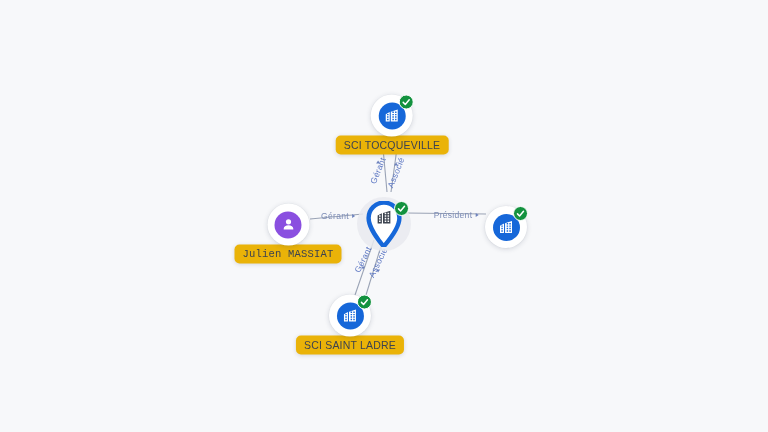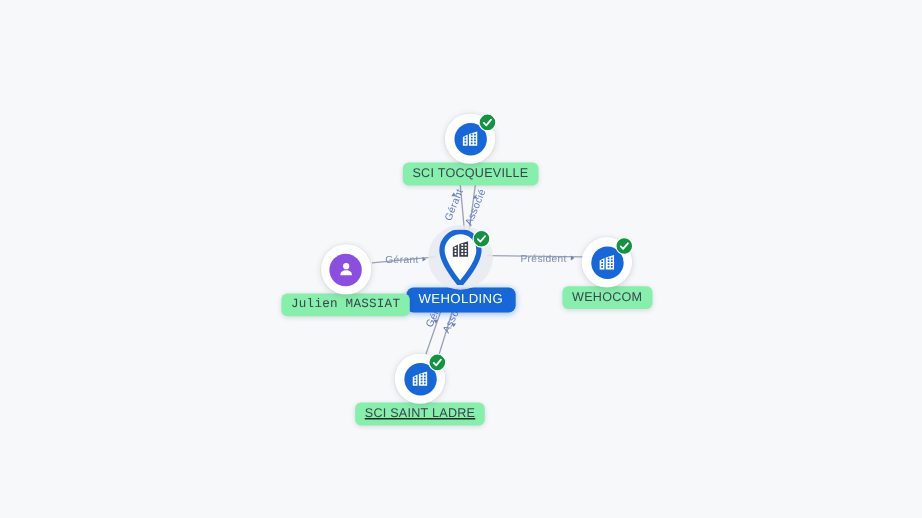--- a/index.html
+++ b/index.html
@@ -108,21 +108,21 @@
     align-items: center;
     justify-content: center;
     box-sizing: border-box;
   }
   .verified.pin-pos { right: -1px; top: 2px; }
   .verified svg { display: block; }
 
   
   .node-label {
     margin-top: -2px;
-    background: #86efac;
+    background: #eab308;
     border-radius: 5px;
     padding: 3px 8px 4px 8px;
     font-size: 10.5px;
     color: #3c4250;
     letter-spacing: .2px;
     white-space: nowrap;
     box-shadow: 0 1px 4px rgba(30,40,70,0.16);
   }
   .node-label.primary {
     background: #1667d9;
@@ -259,21 +259,20 @@
             <path d="M3 21V10l6-3.2V21H3zm7.6 0V6.2L21 3v18h-10.4zM5 19h2.2v-2.2H5V19zm0-3.6h2.2v-2.2H5v2.2zm0-3.6h2.2V9.6H5v2.2zM13 19h2.2v-2.2H13V19zm0-3.6h2.2v-2.2H13v2.2zm0-3.6h2.2V9.6H13v2.2zm0-3.6h2.2V6H13v2.2zM17 19h2.2v-2.2H17V19zm0-3.6h2.2v-2.2H17v2.2zm0-3.6h2.2V9.6H17v2.2zm0-3.6h2.2V6H17v2.2z"></path>
           </svg>
         </div>
       </div>
       <div class="verified pin-pos" style="right:2px;top:4px;">
         <svg width="9" height="9" viewBox="0 0 24 24" fill="none" stroke="#ffffff" stroke-width="4" stroke-linecap="round" stroke-linejoin="round">
           <polyline points="4,13 9.5,18.5 20,6"></polyline>
         </svg>
       </div>
     </div>
-    <div class="node-label primary">WEHOLDING</div>
   </div>
 
   <div class="node" style="left:288px; top:233px;font-family:Liberation Mono, monospace;">
     <div class="node-badge-wrap">
       <div class="disc">
         <div class="inner-circle person">
           <svg width="16" height="16" viewBox="0 0 24 24" fill="#ffffff">
             <circle cx="12" cy="8" r="3.9"></circle>
             <path d="M12 13.2c-4 0-7.2 2.3-7.2 5.1v1.1h14.4v-1.1c0-2.8-3.2-5.1-7.2-5.1z"></path>
           </svg>
@@ -291,24 +290,23 @@
             <path d="M3 21V10l6-3.2V21H3zm7.6 0V6.2L21 3v18h-10.4zM5 19h2.2v-2.2H5V19zm0-3.6h2.2v-2.2H5v2.2zm0-3.6h2.2V9.6H5v2.2zM13 19h2.2v-2.2H13V19zm0-3.6h2.2v-2.2H13v2.2zm0-3.6h2.2V9.6H13v2.2zm0-3.6h2.2V6H13v2.2zM17 19h2.2v-2.2H17V19zm0-3.6h2.2v-2.2H17v2.2zm0-3.6h2.2V9.6H17v2.2zm0-3.6h2.2V6H17v2.2z"></path>
           </svg>
         </div>
       </div>
       <div class="verified">
         <svg width="9" height="9" viewBox="0 0 24 24" fill="none" stroke="#ffffff" stroke-width="4" stroke-linecap="round" stroke-linejoin="round">
           <polyline points="4,13 9.5,18.5 20,6"></polyline>
         </svg>
       </div>
     </div>
-    <div class="node-label">WEHOCOM</div>
-  </div>
-
-  <div class="node" style="left:350px; top:324px;text-decoration:underline;">
+  </div>
+
+  <div class="node" style="left:350px; top:324px;">
     <div class="node-badge-wrap">
       <div class="disc">
         <div class="inner-circle">
           <svg width="16" height="16" viewBox="0 0 24 24" fill="#ffffff">
             <path d="M3 21V10l6-3.2V21H3zm7.6 0V6.2L21 3v18h-10.4zM5 19h2.2v-2.2H5V19zm0-3.6h2.2v-2.2H5v2.2zm0-3.6h2.2V9.6H5v2.2zM13 19h2.2v-2.2H13V19zm0-3.6h2.2v-2.2H13v2.2zm0-3.6h2.2V9.6H13v2.2zm0-3.6h2.2V6H13v2.2zM17 19h2.2v-2.2H17V19zm0-3.6h2.2v-2.2H17v2.2zm0-3.6h2.2V9.6H17v2.2zm0-3.6h2.2V6H17v2.2z"></path>
           </svg>
         </div>
       </div>
       <div class="verified">
         <svg width="9" height="9" viewBox="0 0 24 24" fill="none" stroke="#ffffff" stroke-width="4" stroke-linecap="round" stroke-linejoin="round">

